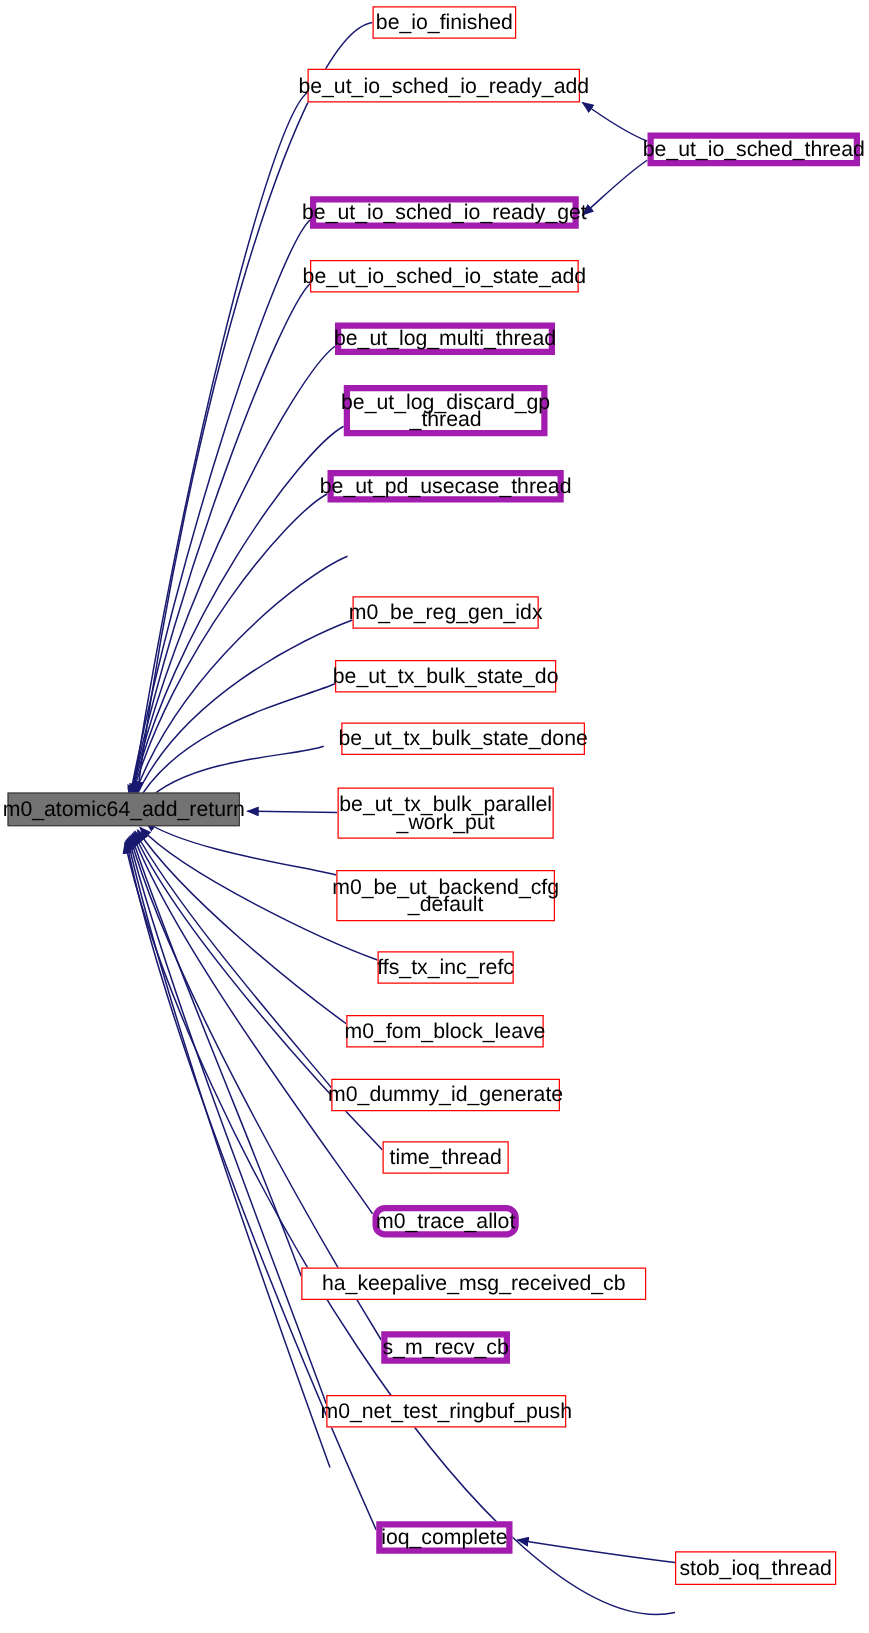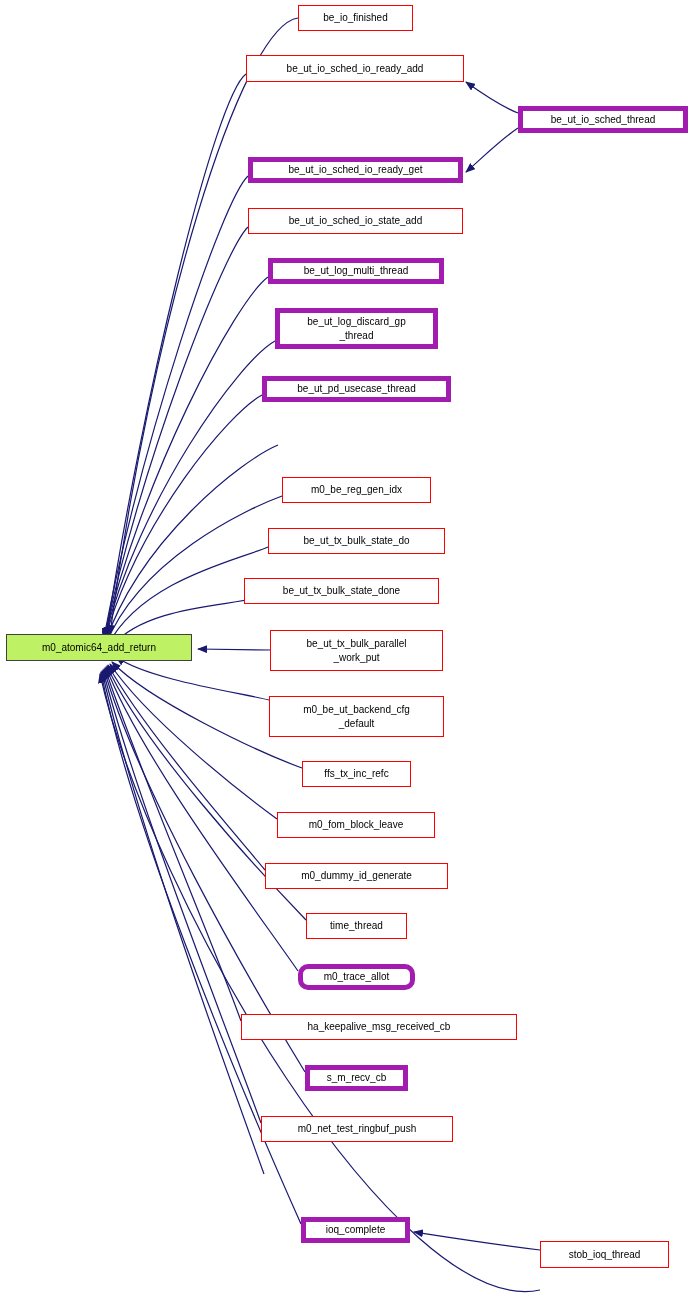--- a/index.html
+++ b/index.html
@@ -10,31 +10,31 @@
     background:#ffffff;
     font-family:"Liberation Sans","DejaVu Sans",sans-serif;
     overflow:hidden;
   }
   svg#edges{position:absolute;left:0;top:0;width:695px;height:1306px;}
   .node{
     position:absolute;
     box-sizing:border-box;
     display:flex;align-items:center;justify-content:center;
     text-align:center;
-    font-size:10px;
+    font-size:17px;
     line-height:14px;
     color:#000000;
     white-space:pre;
     background:#ffffff;
     border:1px solid #ff0000;
     z-index:5;
   }
   .node.black{border:5px solid #a21caf;}
   .node.current{
-    background:#bef264;
+    background:#737373;
     border:1px solid #404040;
   }
 </style>
 </head>
 <body>
 
 <div id="canvas">
 
   <svg id="edges" viewBox="0 0 695 1306" xmlns="http://www.w3.org/2000/svg">
     <defs>
@@ -90,21 +90,21 @@
   <div class="node black" style="left:275px;top:308px;width:163px;height:41px;">be_ut_log_discard_gp
 _thread</div>
 
   <div class="node black" style="left:262px;top:376px;width:189px;height:26px;">be_ut_pd_usecase_thread</div>
 
 
   <div class="node" style="left:282px;top:477px;width:149px;height:26px;">m0_be_reg_gen_idx</div>
 
   <div class="node" style="left:268px;top:528px;width:177px;height:26px;">be_ut_tx_bulk_state_do</div>
 
-  <div class="node" style="left:244px;top:578px;width:195px;height:26px;">be_ut_tx_bulk_state_done</div>
+  <div class="node" style="left:273px;top:578px;width:195px;height:26px;">be_ut_tx_bulk_state_done</div>
 
   <div class="node" style="left:270px;top:630px;width:173px;height:41px;">be_ut_tx_bulk_parallel
 _work_put</div>
 
   <div class="node" style="left:269px;top:696px;width:175px;height:41px;">m0_be_ut_backend_cfg
 _default</div>
 
   <div class="node" style="left:302px;top:761px;width:109px;height:26px;">ffs_tx_inc_refc</div>
 
   <div class="node" style="left:277px;top:812px;width:158px;height:26px;">m0_fom_block_leave</div>

